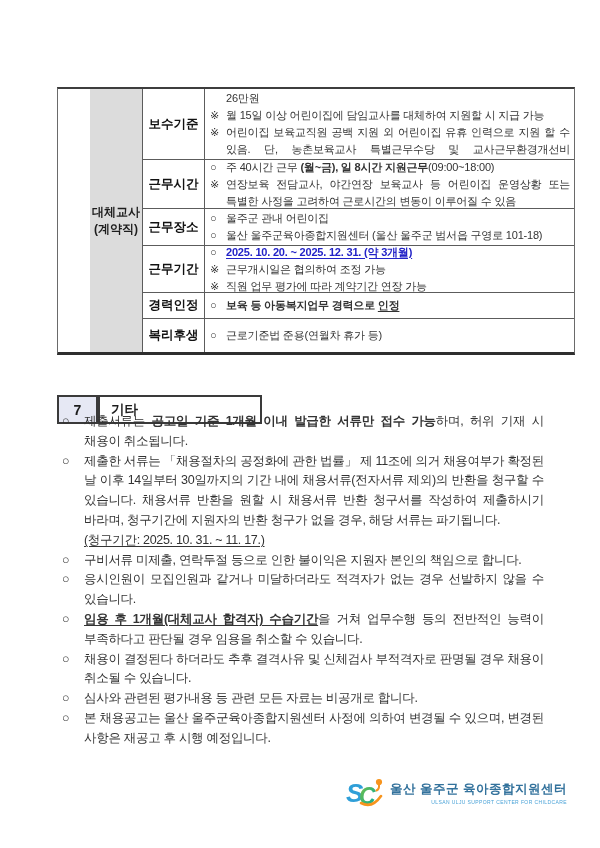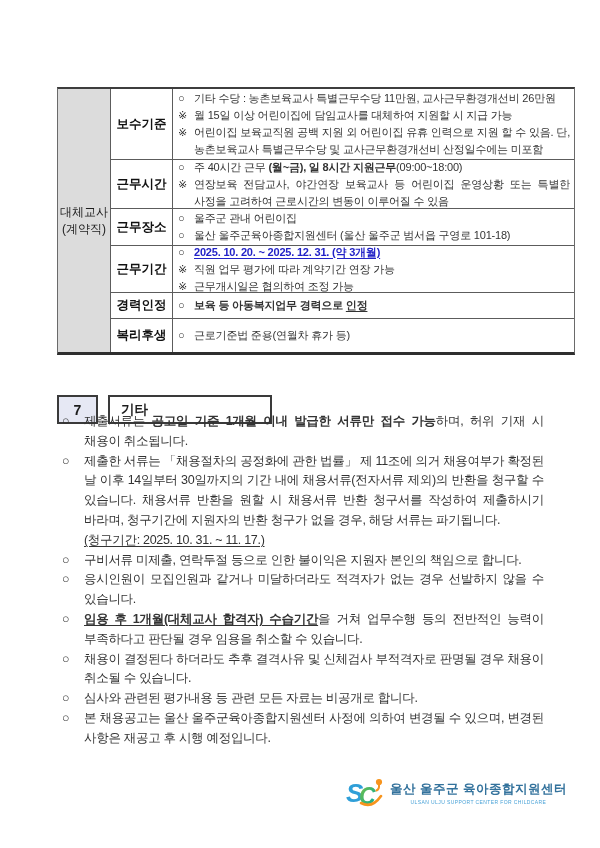--- a/index.html
+++ b/index.html
@@ -11,21 +11,21 @@
   
   .doc-table{
     position:absolute;left:57px;top:87px;width:518px;box-sizing:border-box;
     display:flex;
     border-top:2px solid #3d3d3d;border-bottom:3px solid #2e2e2e;
     border-left:1px solid #6a6a6a;border-right:1px solid #6a6a6a;
   }
   .group-cell{
     width:52px;flex:0 0 52px;background:#dcdcdc;border-right:1px solid #5c5c5c;
     display:flex;flex-direction:column;justify-content:center;align-items:center;
-    font-weight:normal;font-size:12px;color:#1d1d1d;line-height:1.35;text-align:center;
+    font-weight:bold;font-size:12px;color:#1d1d1d;line-height:1.35;text-align:center;margin-left:32px;
   }
   .rows{flex:1;display:flex;flex-direction:column;min-width:0;}
   .t-row{display:flex;box-sizing:border-box;overflow:hidden;}
   .t-row + .t-row{border-top:1px solid #5c5c5c;}
   .h-cell{
     width:61px;flex:0 0 61px;border-right:1px solid #5c5c5c;
     display:flex;align-items:center;justify-content:center;
     font-weight:bold;font-size:12.5px;color:#111;
   }
   .c-cell{
@@ -44,40 +44,40 @@
   .blue{color:#2323c8;}
 
   
   .sec-num{
     position:absolute;left:57px;top:395px;width:41px;height:29px;box-sizing:border-box;
     background:#e6e8f4;border:2px solid #3a3a3a;
     display:flex;align-items:center;justify-content:center;
     font-weight:bold;font-size:14px;color:#1c1c1c;
   }
   .sec-title{
-    position:absolute;left:108px;top:395px;width:164px;height:29px;box-sizing:border-box;
+    position:absolute;left:98px;top:395px;width:164px;height:29px;box-sizing:border-box;
     background:#ffffff;border:2px solid #3a3a3a;
     display:flex;align-items:center;
     font-weight:bold;font-size:13.5px;color:#1c1c1c;padding-left:11px;
   }
 
   
   .notes{position:absolute;left:62px;top:412px;width:482px;}
   .note{
     font-size:12.5px;line-height:19.8px;letter-spacing:-0.3px;color:#333;margin:0;
     text-align:justify;word-break:keep-all;
     padding-left:22px;text-indent:-22px;
   }
   .note .mk{display:inline-block;width:22px;text-indent:0;}
   .note.cont{text-indent:0;}
 
   
   .footer-logo{position:absolute;left:346px;top:776px;display:flex;align-items:center;}
   .logo-mark{width:40px;height:34px;flex:0 0 40px;}
-  .logo-text{margin-left:4px;display:flex;flex-direction:column;align-items:center;}
+  .logo-text{margin-left:4px;display:flex;flex-direction:column;align-items:flex-end;}
   .org-ko{font-size:12.5px;font-weight:bold;color:#33729c;letter-spacing:0.5px;white-space:nowrap;}
   .org-en{font-size:5px;color:#4ba3d8;letter-spacing:0.4px;margin-top:1px;white-space:nowrap;}
 </style>
 </head>
 <body>
 
 <div class="page">
 
   <div class="doc-table">
     <div class="group-cell">
@@ -104,22 +104,22 @@
           <div class="h-cell">근무장소</div>
           <div class="c-cell">
             <div class="t-line"><span class="mk">○</span><span>울주군 관내 어린이집</span></div>
             <div class="t-line"><span class="mk">○</span><span>울산 울주군육아종합지원센터 (울산 울주군 범서읍 구영로 101-18)</span></div>
           </div>
         </div>
         <div class="t-row" style="height: 47px;">
           <div class="h-cell">근무기간</div>
           <div class="c-cell">
             <div class="t-line"><span class="mk">○</span><span class="b u blue">2025. 10. 20. ~ 2025. 12. 31. (약 3개월)</span></div>
+            <div class="t-line"><span class="mk">※</span><span>근무개시일은 협의하여 조정 가능</span></div>
             <div class="t-line"><span class="mk">※</span><span>직원 업무 평가에 따라 계약기간 연장 가능</span></div>
-            <div class="t-line"><span class="mk">※</span><span>근무개시일은 협의하여 조정 가능</span></div>
           </div>
         </div>
         <div class="t-row" style="height: 26px;">
           <div class="h-cell">경력인정</div>
           <div class="c-cell">
             <div class="t-line"><span class="mk">○</span><span class="b">보육 등 아동복지업무 경력으로 </span><span class="b u">인정</span></div>
           </div>
         </div>
         <div class="t-row" style="height: 34px;">
           <div class="h-cell">복리후생</div>

